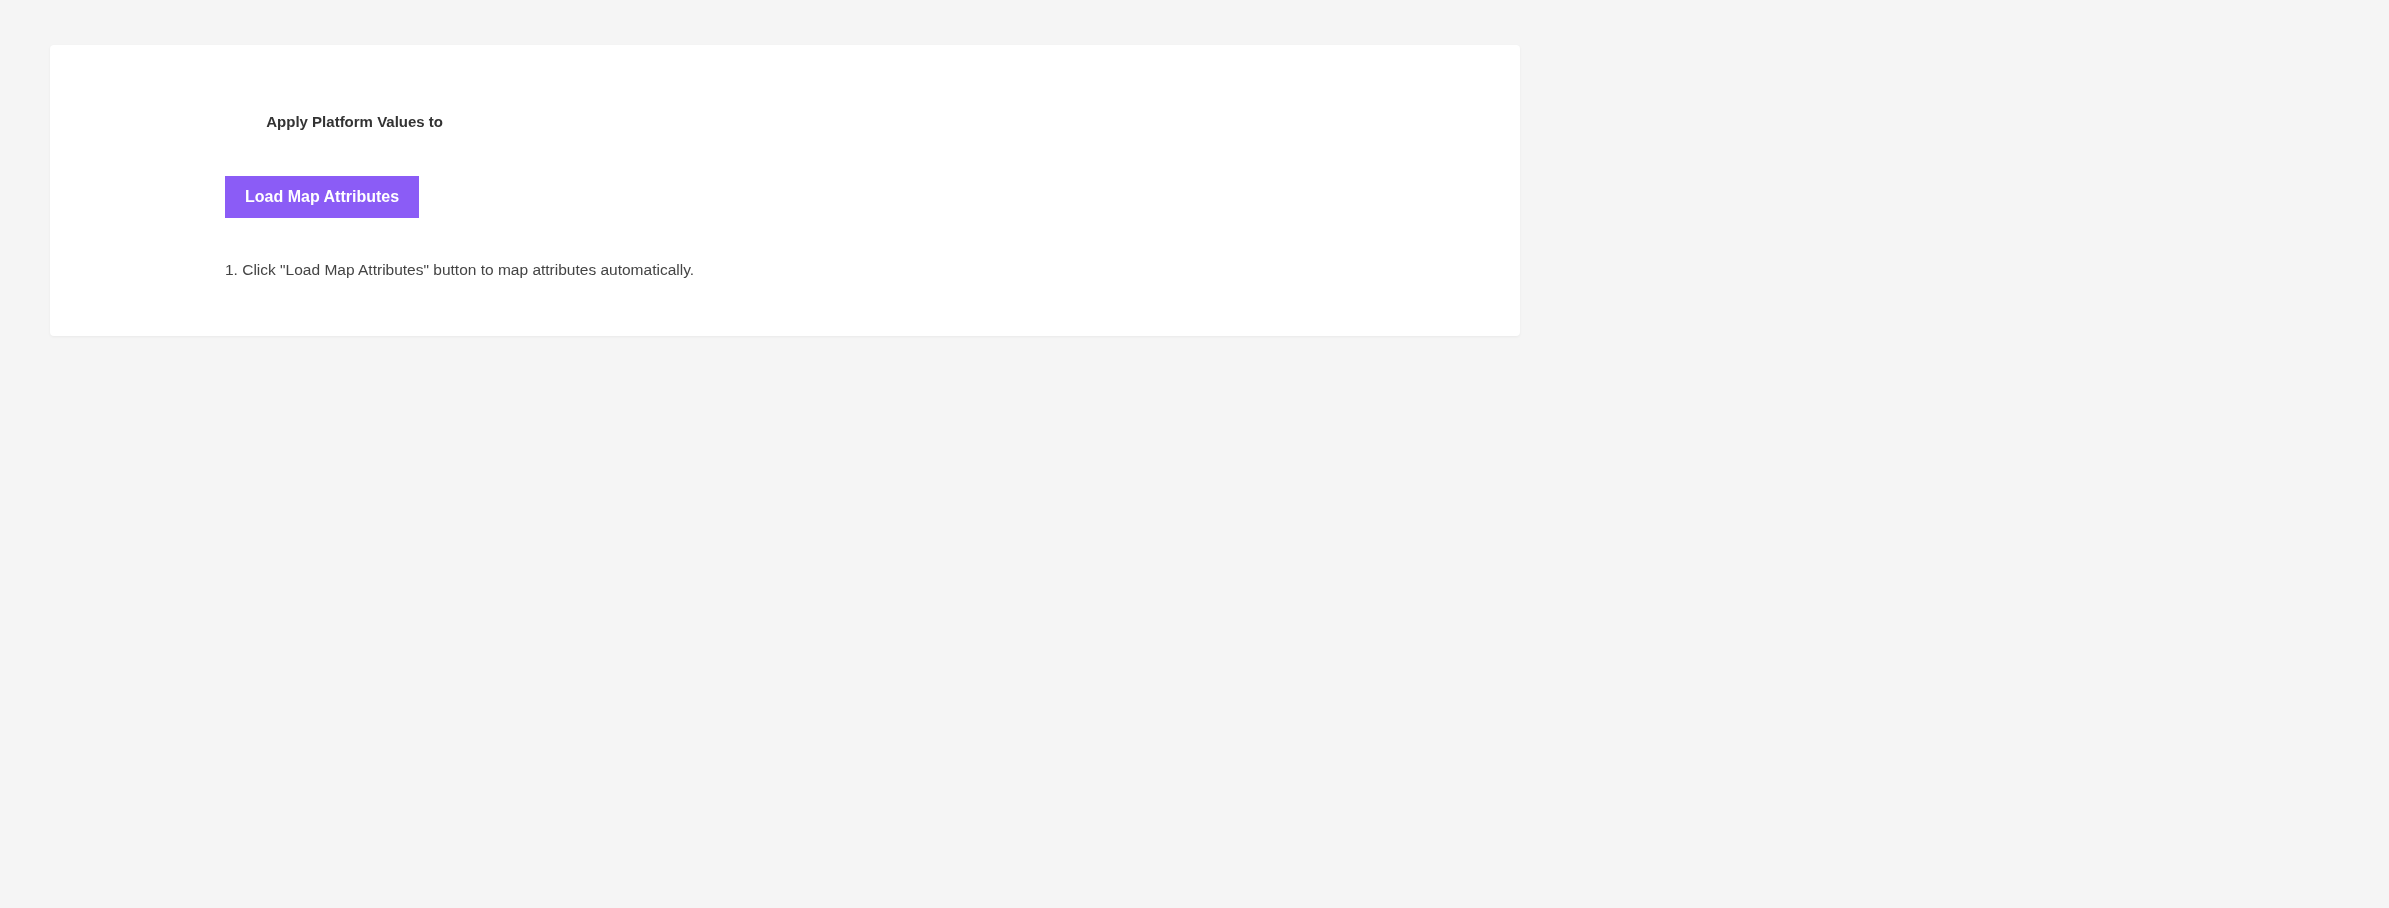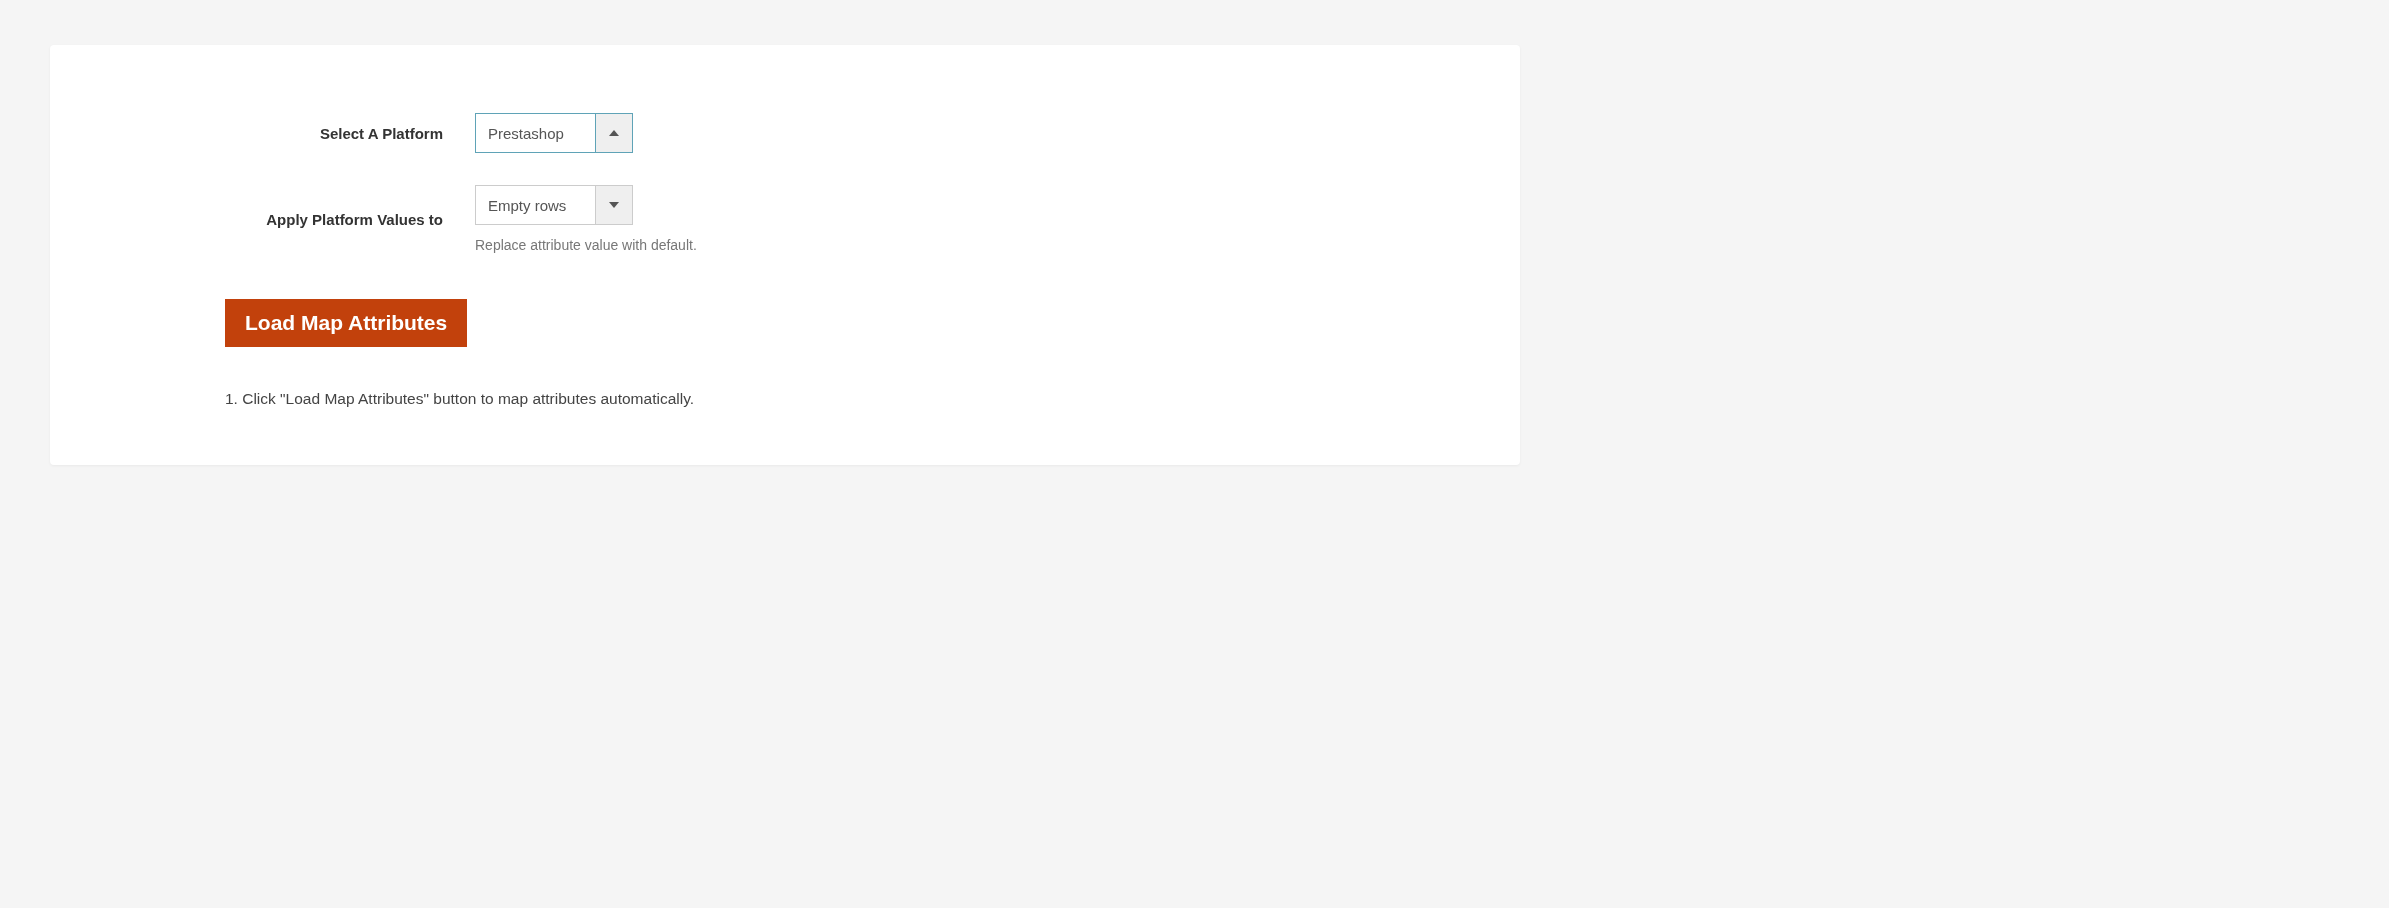--- a/index.html
+++ b/index.html
@@ -79,64 +79,44 @@
   .help-text {
     margin-top: 12px;
     font-size: 14px;
     color: #777;
   }
   .action-row {
     padding-left: 55px;
     margin-top: 46px;
   }
   .primary-btn {
-    background: #c2410c;
+    background: #8b5cf6;
     color: #fff;
     border: none;
     padding: 12px 20px;
-    font-size: 21px;
+    font-size: 16px;
     font-weight: 600;
     cursor: pointer;
   }
   .instructions {
     padding-left: 55px;
     margin-top: 36px;
     font-size: 15.5px;
     color: #444;
     line-height: 2.05;
   }
 </style>
 </head>
 <body>
 
 <div class="panel">
 
-  <div class="form-row">
-    <div class="form-label">Select A Platform</div>
-    <div class="form-control-wrap">
-      <div class="select-wrap highlight">
-        <div class="select-value">Prestashop</div>
-        <div class="select-btn">
-          <span class="tri-up"></span>
-        </div>
-      </div>
-    </div>
-  </div>
 
   <div class="form-row">
     <div class="form-label">Apply Platform Values to</div>
-    <div class="form-control-wrap">
-      <div class="select-wrap">
-        <div class="select-value">Empty rows</div>
-        <div class="select-btn">
-          <span class="tri-down"></span>
-        </div>
-      </div>
-      <div class="help-text">Replace attribute value with default.</div>
-    </div>
   </div>
 
   <div class="action-row">
     <button class="primary-btn">Load Map Attributes</button>
   </div>
 
   <div class="instructions">
     <div>1. Click "Load Map Attributes" button to map attributes automatically.</div>
   </div>
 

